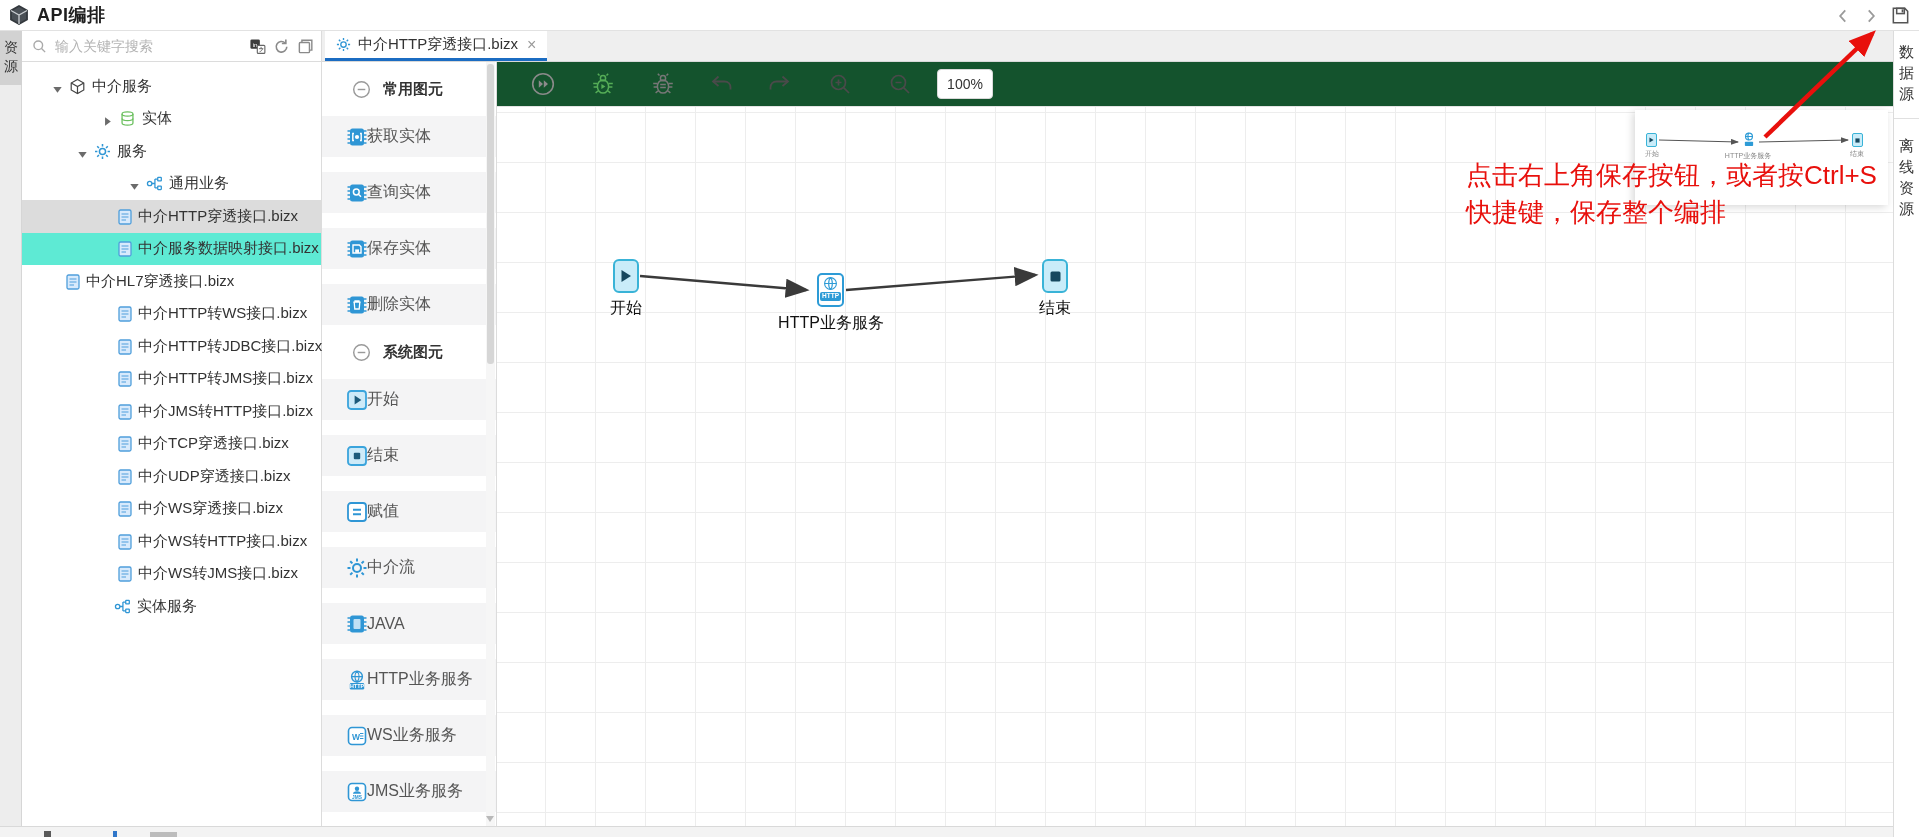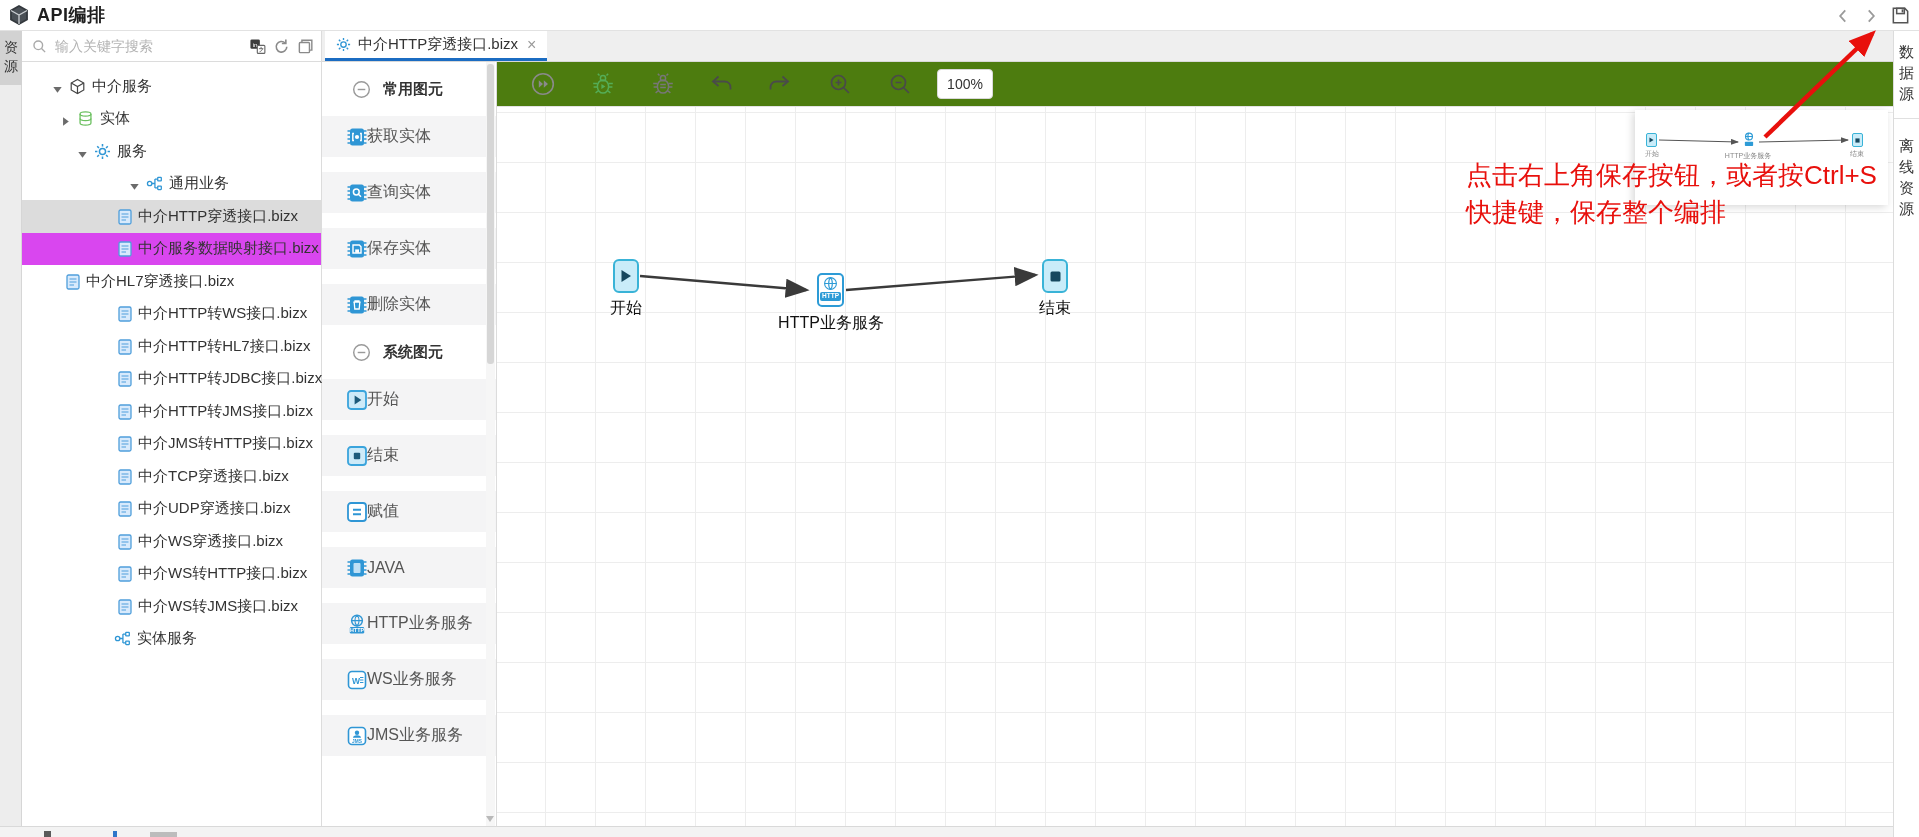--- a/index.html
+++ b/index.html
@@ -24,21 +24,21 @@
   #explorer { left:22px; top:31px; width:300px; height:795px; background:#fff; border-right:1px solid #dcdcdc; }
   #search-row { height:31px; border-bottom:1px solid #dcdcdc; display:flex; align-items:center; }
   #search-row svg.mag { width:15px; height:15px; margin-left:10px; flex:0 0 auto; }
   #search-input { flex:1; border:none; outline:none; font-size:14px; color:#444; margin-left:8px; min-width:0;
     font-family:inherit; background:transparent; }
   #search-input::placeholder { color:#b3b3b3; }
   .sr-ico { width:17px; height:17px; margin-right:7px; flex:0 0 auto; cursor:pointer; }
   #tree { padding-top:8px; }
   .trow { height:32.5px; display:flex; align-items:center; cursor:pointer; white-space:nowrap; }
   .trow.sel { background:#dcdcdc; }
-  .trow.hov { background:#d946ef; }
+  .trow.hov { background:#5eead4; }
   .arrow { width:11px; height:11px; margin-right:6px; flex:0 0 auto; }
   .ticon { width:17px; height:17px; margin-right:6px; flex:0 0 auto; }
   .ticon.small { width:14px; height:15px; }
   .tlabel { font-size:15px; color:#333; }
 
   
   #tabbar { left:322px; top:31px; width:1571px; height:31px; background:#efefef; border-bottom:1px solid #d8d8d8; display:flex; }
   #tab-active { margin-left:3px; width:222px; background:#fff; border-bottom:3px solid var(--underline,#1b6cc2);
     display:flex; align-items:center; cursor:pointer; }
   #tab-active .gear { width:15px; height:15px; margin-left:11px; }
@@ -54,21 +54,21 @@
   .pitem svg { width:22px; height:22px; margin-left:12px; flex:0 0 auto; }
   .pitem .plabel { font-size:16px; color:#555; margin-left:11px; white-space:nowrap; }
   .psec-header + .pitem { margin-top:12px; }
   .psec-gap { height:12px; }
   #palette-scrollbar { position:absolute; right:1px; top:0; width:9px; height:764px; background:#f6f6f6; }
   #palette-thumb { position:absolute; right:1px; top:2px; width:7px; height:300px; background:#d6d6d6; border-radius:3px; }
   #palette-scroll-arrow { position:absolute; right:1px; bottom:4px; width:0; height:0;
     border-left:4px solid transparent; border-right:4px solid transparent; border-top:6px solid #b9b9b9; }
 
   
-  #toolbar { left:497px; top:62px; width:1396px; height:45px; background:#4d7c0f; border-bottom:1px solid #e3e3e3; }
+  #toolbar { left:497px; top:62px; width:1396px; height:45px; background:#14532d; border-bottom:1px solid #e3e3e3; }
   .tool { position:absolute; top:9px; width:26px; height:26px; cursor:pointer; }
   #zoom-level-btn { position:absolute; left:440px; top:7px; width:56px; height:30px; border:1px solid #d9d9d9;
     border-radius:4px; background:#fff; font-size:14px; color:#333; display:flex; align-items:center; justify-content:center; cursor:pointer; }
 
   
   #canvas { left:497px; top:107px; width:1396px; height:719px; background:#fff;
     background-image:linear-gradient(to right,#ededed 1px,transparent 1px),
                      linear-gradient(to bottom,#ededed 1px,transparent 1px);
     background-size:50px 50px; background-position:48px 5px; }
   .node { position:absolute; display:flex; align-items:center; justify-content:center; cursor:pointer; z-index:3; }
@@ -161,21 +161,21 @@
       <div class="trow" style="padding-left: 30px;">
         <span class="arrow"><svg viewBox="0 0 10 10">
             <path d="M1.2 2.8 H8.8 L5 8 Z" fill="#6b6b6b"></path>
           </svg></span>
         <span class="ticon"><svg viewBox="0 0 20 20" fill="none" stroke="#444" stroke-width="1.4">
             <path d="M10 1.8 L17.4 5.9 V14.1 L10 18.2 L2.6 14.1 V5.9 Z"></path>
             <path d="M2.6 5.9 L10 10 L17.4 5.9 M10 10 V18.2"></path>
           </svg></span>
         <span class="tlabel">中介服务</span>
       </div>
-      <div class="trow" style="padding-left: 38px;">
+      <div class="trow" style="padding-left: 80px;">
         <span class="arrow"><svg viewBox="0 0 10 10">
             <path d="M2.8 1.2 L8 5 L2.8 8.8 Z" fill="#6b6b6b"></path>
           </svg></span>
         <span class="ticon"><svg viewBox="0 0 20 20" fill="none" stroke="#6abf5e" stroke-width="1.5">
             <ellipse cx="10" cy="4.6" rx="6.4" ry="2.5"></ellipse>
             <path d="M3.6 4.6 V15.4 C3.6 16.8 6.5 17.9 10 17.9 C13.5 17.9 16.4 16.8 16.4 15.4 V4.6"></path>
             <path d="M3.6 10 C3.6 11.4 6.5 12.5 10 12.5 C13.5 12.5 16.4 11.4 16.4 10"></path>
           </svg></span>
         <span class="tlabel">实体</span>
       </div>
@@ -221,27 +221,20 @@
             <path d="M3.5 5 H10.5 M3.5 8 H10.5 M3.5 11 H8" stroke="#4f9edb" stroke-width="1.2"></path>
           </svg></span>
         <span class="tlabel">中介HL7穿透接口.bizx</span>
       </div>
       <div class="trow" style="padding-left: 96px;">
         <span class="ticon small"><svg viewBox="0 0 14 16">
             <rect x="1" y="1" width="12" height="14" rx="1.5" fill="#d8eafc" stroke="#4f9edb" stroke-width="1.3"></rect>
             <path d="M3.5 5 H10.5 M3.5 8 H10.5 M3.5 11 H8" stroke="#4f9edb" stroke-width="1.2"></path>
           </svg></span>
         <span class="tlabel">中介HTTP转WS接口.bizx</span>
-      </div>
-      <div class="trow" style="padding-left: 96px;">
-        <span class="ticon small"><svg viewBox="0 0 14 16">
-            <rect x="1" y="1" width="12" height="14" rx="1.5" fill="#d8eafc" stroke="#4f9edb" stroke-width="1.3"></rect>
-            <path d="M3.5 5 H10.5 M3.5 8 H10.5 M3.5 11 H8" stroke="#4f9edb" stroke-width="1.2"></path>
-          </svg></span>
-        <span class="tlabel">中介HTTP转HL7接口.bizx</span>
       </div>
       <div class="trow" style="padding-left: 96px;">
         <span class="ticon small"><svg viewBox="0 0 14 16">
             <rect x="1" y="1" width="12" height="14" rx="1.5" fill="#d8eafc" stroke="#4f9edb" stroke-width="1.3"></rect>
             <path d="M3.5 5 H10.5 M3.5 8 H10.5 M3.5 11 H8" stroke="#4f9edb" stroke-width="1.2"></path>
           </svg></span>
         <span class="tlabel">中介HTTP转JDBC接口.bizx</span>
       </div>
       <div class="trow" style="padding-left: 96px;">
         <span class="ticon small"><svg viewBox="0 0 14 16">
@@ -406,20 +399,29 @@
         <span class="plabel">结束</span>
       </div>
       <div class="pitem">
         <span style="width: 22px; height: 22px; margin-left: 12px; display: flex; flex: 0 0 auto;">
           <svg viewBox="0 0 22 22">
             <rect x="2" y="2" width="18" height="18" rx="3" fill="#fff" stroke="#2f96d5" stroke-width="1.8"></rect>
             <path d="M7 8.7 H15 M7 13.3 H15" stroke="#2f96d5" stroke-width="2.1"></path>
           </svg>
         </span>
         <span class="plabel">赋值</span>
+      </div>
+      <div class="pitem">
+        <span style="width: 22px; height: 22px; margin-left: 12px; display: flex; flex: 0 0 auto;">
+          <svg viewBox="0 0 22 22" fill="none" stroke="#2f96d5" stroke-width="2">
+            <circle cx="11" cy="11" r="4"></circle>
+            <path d="M11 1.5 V4.5 M11 17.5 V20.5 M1.5 11 H4.5 M17.5 11 H20.5 M4.2 4.2 L6.4 6.4 M15.6 15.6 L17.8 17.8 M4.2 17.8 L6.4 15.6 M15.6 6.4 L17.8 4.2"></path>
+          </svg>
+        </span>
+        <span class="plabel">中介流</span>
       </div>
       <div class="pitem">
         <span style="width: 22px; height: 22px; margin-left: 12px; display: flex; flex: 0 0 auto;">
           <svg viewBox="0 0 22 22">
             <g stroke="#2f96d5" stroke-width="1.6">
               <path d="M4 5 H1.5 M4 9 H1.5 M4 13 H1.5 M4 17 H1.5 M20.5 5 H18 M20.5 9 H18 M20.5 13 H18 M20.5 17 H18"></path>
             </g>
             <rect x="4" y="2.5" width="14" height="17" rx="2.5" fill="#2f96d5"></rect>
             <rect x="7.5" y="6" width="7" height="10" rx="1" fill="#bfe0f5"></rect>
           </svg>

